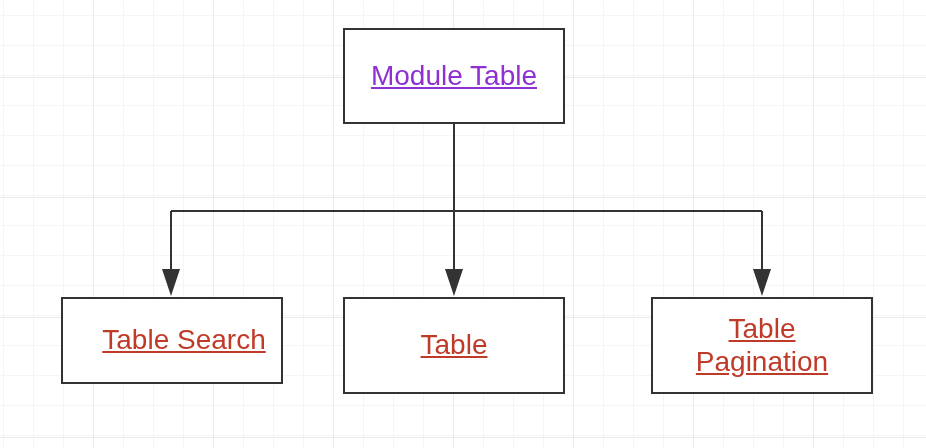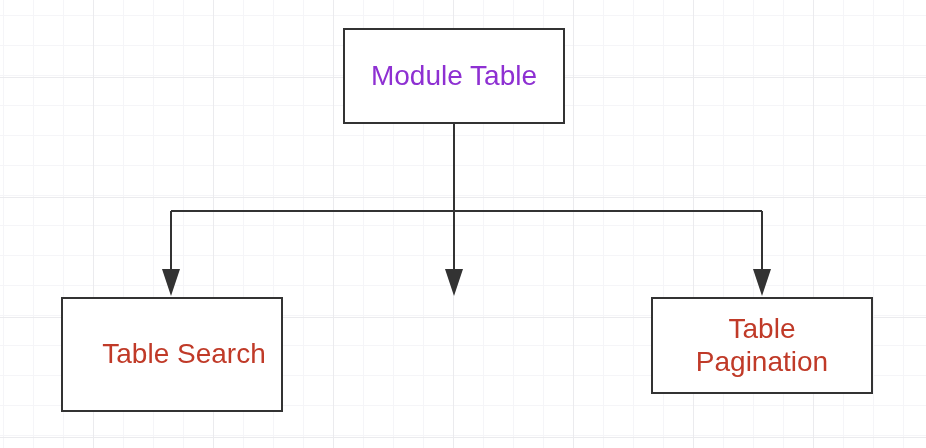--- a/index.html
+++ b/index.html
@@ -46,25 +46,26 @@
     display: flex;
     align-items: center;
     justify-content: center;
     font-size: 28px;
   }
   .node .label {
     display: inline-block;
     max-width: 190px;
     text-align: center;
     line-height: 1.16;
+    text-decoration: underline;
   }
   .node.root { color: var(--root_text, #8e30d2); }
   .node.child { color: var(--child_text, #c03a28); }
   .n-root { left: 343px; top: 28px;  width: 222px; height: 96px; }
-  .n-c1   { left: 61px;  top: 297px; width: 222px; height: 115px; padding-left: 24px; }
+  .n-c1   { left: 61px;  top: 297px; width: 222px; height: 87px; padding-left: 24px; }
   .n-c2   { left: 343px; top: 297px; width: 222px; height: 97px; }
   .n-c3   { left: 651px; top: 297px; width: 222px; height: 97px; }
   .watermark {
     position: absolute;
     right: 20px;
     bottom: 10px;
     font-size: 17px;
     letter-spacing: 1px;
     color: var(--watermark, #c7c7c7);
     user-select: none;
@@ -86,19 +87,22 @@
   </svg>
 
   <div class="node root n-root">
     <span class="label">Module Table</span>
   </div>
 
   <div class="node child n-c1">
     <span class="label">Table Search</span>
   </div>
 
+  <div class="node child n-c2">
+    <span class="label">Table</span>
+  </div>
 
   <div class="node child n-c3">
     <span class="label">Table Pagination</span>
   </div>
 
 
 </div>
 
 </body></html>

